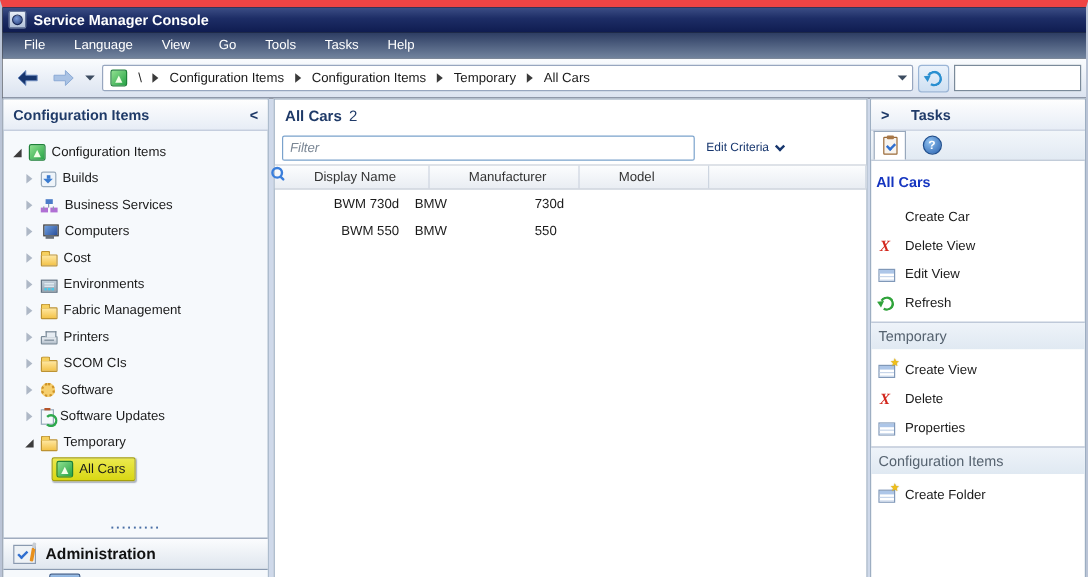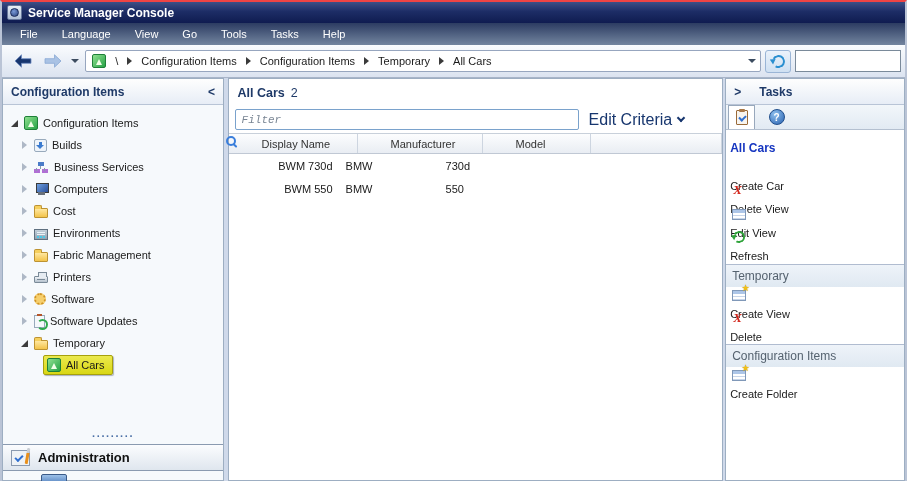--- a/index.html
+++ b/index.html
@@ -1,21 +1,21 @@
 <!DOCTYPE html>
 <html><head>
 <meta charset="utf-8">
 <style>
   * { margin:0; padding:0; box-sizing:border-box; }
   html,body { background:#fff; }
   body { font-family:"Liberation Sans","DejaVu Sans",sans-serif; font-size:11px; color:#1a1a1a; }
 
   .window { width:907px; height:481px; position:relative; overflow:hidden;
             background:#000000; border-left:2px solid #bac4d6; border-right:2px solid #bac4d6;
-            border-top:2px solid #ef4444; }
+            border-top:6px solid #ef4444; }
 
   
   .titlebar { height:21px; background:linear-gradient(#3d4f86 0%,#1d2d66 45%,#0f1c50 100%);
               display:flex; align-items:center; padding-left:5px; gap:6px; }
   .titlebar .title { color:#fff; font-weight:bold; font-size:12px; }
 
   
   .menubar { height:22px; background:linear-gradient(#2c3c62,#73859f); display:flex;
              align-items:center; padding-left:8px; gap:4px; }
   .menubar .mitem { color:#fff; font-size:11px; padding:2px 10px; cursor:default; }
@@ -70,42 +70,42 @@
   .stub-ico { position:absolute; left:38px; top:3px; width:26px; height:12px; border-radius:2px;
               background:linear-gradient(#9cc0e8,#4a78b8); border:1px solid #3a5a88; }
 
   
   .main-title { height:27px; display:flex; align-items:center; gap:6px; padding-left:9px; }
   .main-title .t1 { font-weight:bold; font-size:12.5px; color:#1f3a68; }
   .main-title .t2 { font-size:12.5px; color:#1f3a68; }
   .filter-row { height:27px; display:flex; align-items:center; padding:0 8px 0 6px; }
   .filterbox { position:relative; width:344px; height:21px; }
   .filterbox input { width:100%; height:100%; border:1px solid #7aa2cc; border-radius:2px; padding:0 24px 0 6px;
-                     font-size:11px; font-style:italic; color:#333; font-family:Liberation Mono, monospace; }
+                     font-size:11px; font-style:italic; color:#333; font-family:Liberation Sans, sans-serif; }
   .filterbox input::placeholder { color:#7a8694; font-style:italic; }
   .filter-mag { position:absolute; right:9px; top:4px; }
-  .edit-criteria { margin-left:10px; display:flex; align-items:center; gap:6px; color:#17366e; font-size:16px; cursor:default;justify-content:flex-end; }
+  .edit-criteria { margin-left:10px; display:flex; align-items:center; gap:6px; color:#17366e; font-size:10px; cursor:default;justify-content:flex-end; }
   .chev-dn { width:6px; height:6px; border-right:2px solid #17366e; border-bottom:2px solid #17366e;
              transform:rotate(45deg); margin-top:-3px; }
   .thead { height:21px; display:flex; background:linear-gradient(#fcfdfe,#e9edf3);
            border-top:1px solid #c8d0da; border-bottom:1px solid #c0c8d4; }
   .th { display:flex; align-items:center; padding-left:8px; font-size:11px; color:#333; border-right:1px solid #cdd5e0;margin-left:25px; }
   .th1 { width:104px; } .th2 { width:100px; } .th3 { width:83px;text-align:right; } .th4 { width:106px; }
   .trow { height:23px; display:flex; align-items:center; }
   .td { padding-left:13px; font-size:11px; color:#1a1a1a; }
   .td1 { width:104px;text-align:right; } .td2 { width:100px; } .td3 { width:83px; }
 
   
   .tabstrip { height:25px; background:linear-gradient(#f2f6fa,#e2eaf3); border-bottom:1px solid #b4c0d0;
               display:flex; align-items:flex-end; padding-left:2px; gap:8px; }
   .tab-sel { width:27px; height:24px; background:#fff; border:1px solid #98a8bc; border-bottom:none;
              display:flex; align-items:center; justify-content:center; }
   .tab-help { width:27px; height:24px; display:flex; align-items:center; justify-content:center; }
   .tgroup-title { margin:11px 0 4px 4px; font-weight:bold; font-size:12px; color:#1535c0; }
-  .titem { height:24px; display:flex; align-items:flex-start; gap:7px; padding-left:4px; cursor:default;flex-direction:column; }
+  .titem { height:24px; display:flex; align-items:flex-end; gap:7px; padding-left:4px; cursor:default; }
   .titem .ticon { width:17px; display:flex; justify-content:center; flex:none; }
   .titem .tlabel { font-size:11px; color:#1a1a1a; }
   .tband { height:23px; margin-top:9px; background:linear-gradient(#eef3f9,#e0e9f2); border-top:1px solid #b0bcd0;
            display:flex; align-items:center; padding-left:6px; font-size:12px; color:#55626f; }
 
   
   .ic { position:relative; display:inline-block; vertical-align:middle; flex:none; }
   .ic-app { width:15px; height:15px; border-radius:2px; background:linear-gradient(#e8eef6,#b0c0d8); border:1px solid #66769a; }
   .ic-app::before { content:""; position:absolute; left:2px; top:2px; right:2px; bottom:2px; border-radius:50%;
                     background:radial-gradient(circle at 40% 35%,#7a9ad8,#28407a); border:1px solid #1a2a5a; }
@@ -291,20 +291,25 @@
           <span class="ic ic-folder"></span>
           <span class="lbl">Fabric Management</span>
         </div>
         <div class="tree-item lvl1">
           <span class="exp exp-c"></span>
           <span class="ic ic-printer"></span>
           <span class="lbl">Printers</span>
         </div>
         <div class="tree-item lvl1">
           <span class="exp exp-c"></span>
+          <span class="ic ic-folder"></span>
+          <span class="lbl">SCOM CIs</span>
+        </div>
+        <div class="tree-item lvl1">
+          <span class="exp exp-c"></span>
           <span class="ic ic-gear"></span>
           <span class="lbl">Software</span>
         </div>
         <div class="tree-item lvl1">
           <span class="exp exp-c"></span>
           <span class="ic ic-swu"></span>
           <span class="lbl">Software Updates</span>
         </div>
         <div class="tree-item lvl1">
           <span class="exp exp-e"></span>
@@ -412,20 +417,26 @@
             <span class="ic ic-tablenew"></span>
           </span>
         <span class="tlabel">Create View</span>
       </div>
       <div class="titem">
         <span class="ticon">
             <span class="ic ic-x"></span>
           </span>
         <span class="tlabel">Delete</span>
       </div>
+      <div class="titem">
+        <span class="ticon">
+            <span class="ic ic-table"></span>
+          </span>
+        <span class="tlabel">Properties</span>
+      </div>
 
       <div class="tband">Configuration Items</div>
       <div class="titem">
         <span class="ticon">
             <span class="ic ic-tablenew"></span>
           </span>
         <span class="tlabel">Create Folder</span>
       </div>
     </div>
 

